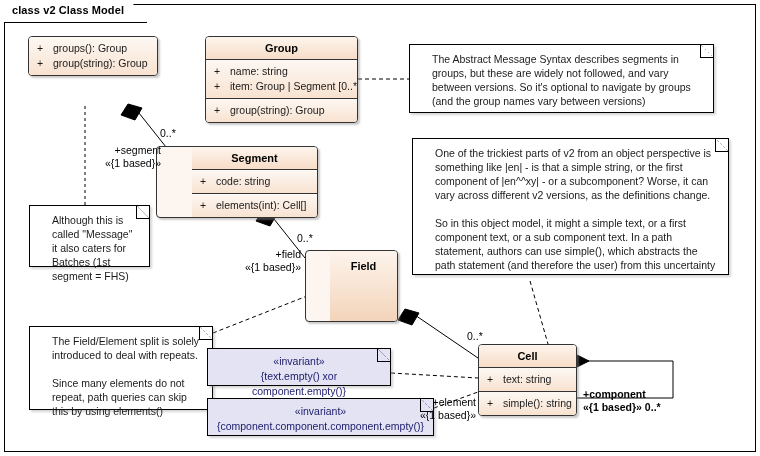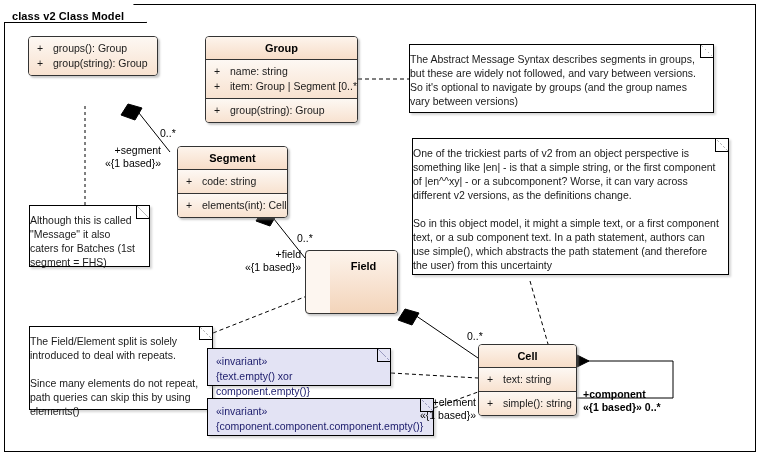--- a/index.html
+++ b/index.html
@@ -29,21 +29,21 @@
     box-sizing: border-box;
     background: transparent;
   }
   #frame-title-tab {
     position: absolute;
     left: 4px;
     top: 4px;
     height: 19px;
     padding: 0 22px 0 8px;
     display: flex;
-    align-items: flex-end;
+    align-items: flex-start;
     font-size: 11px;
     font-weight: bold;
     color: #000;
     background: #ffffff;
     border: 1px solid #000;
     border-left: none;
     border-top: none;
     box-sizing: border-box;
     clip-path: polygon(0 0, calc(100% - 14px) 0, 100% 100%, 0 100%);
     white-space: nowrap;
@@ -112,21 +112,21 @@
 
   
   .uml-note {
     position: absolute;
     box-sizing: border-box;
     background: #ffffff;
     border: 1px solid #000000;
     font-size: 10.5px;
     color: #1a1a1a;
     line-height: 14px;
-    padding: 7px 9px 6px 0;
+    padding: 7px 9px 6px 22px;
     box-shadow: 2px 2px 2px rgba(150,150,150,0.4);
   }
   .uml-note .fold {
     position: absolute;
     top: 0;
     right: 0;
     width: 13px;
     height: 13px;
     background: linear-gradient(to bottom left, #ffffff 0 50%, #b9b9b9 50% 53%, #ffffff 53% 100%);
     border-left: 1px solid #000;
@@ -140,20 +140,21 @@
   .uml-note p.gap {
     margin-top: 14px;
   }
   
   .uml-note.invariant {
     background: #e3e3f4;
     color: #1b1b6b;
     border: 1px solid #000000;
     padding: 5px 8px 5px 8px;
     line-height: 15px;
+    text-align: center;
   }
   .uml-note.invariant .fold {
     background: linear-gradient(to bottom left, #e3e3f4 0 50%, #9a9ac0 50% 53%, #e3e3f4 53% 100%);
   }
   .uml-note.invariant .stereo {
     color: #1b1b6b;
   }
 
   
   .conn-label {
@@ -229,37 +230,37 @@
       </div>
     </div>
     <div class="compartment">
       <div class="feature">
         <span class="vis">+</span>
         <span>group(string): Group</span>
       </div>
     </div>
   </div>
 
-  <div class="uml-class" style="left:177px; top:146px; width:111px;">
+  <div class="uml-class" style="left:156px; top:146px; width:162px;padding-left:35px;">
     <div class="cls-name">Segment</div>
     <div class="compartment">
       <div class="feature">
         <span class="vis">+</span>
         <span>code: string</span>
       </div>
     </div>
     <div class="compartment">
       <div class="feature">
         <span class="vis">+</span>
         <span>elements(int): Cell[]</span>
       </div>
     </div>
   </div>
 
-  <div class="uml-class no-compartment" style="left:305px; top:250px; width:93px; height:64px;padding-left:24px;">
+  <div class="uml-class no-compartment" style="left:305px; top:250px; width:93px; height:72px;padding-left:24px;">
     <div class="cls-name">Field</div>
   </div>
 
   <div class="uml-class" style="left:478px; top:344px; width:99px;">
     <div class="cls-name">Cell</div>
     <div class="compartment">
       <div class="feature">
         <span class="vis">+</span>
         <span>text: string</span>
       </div>

